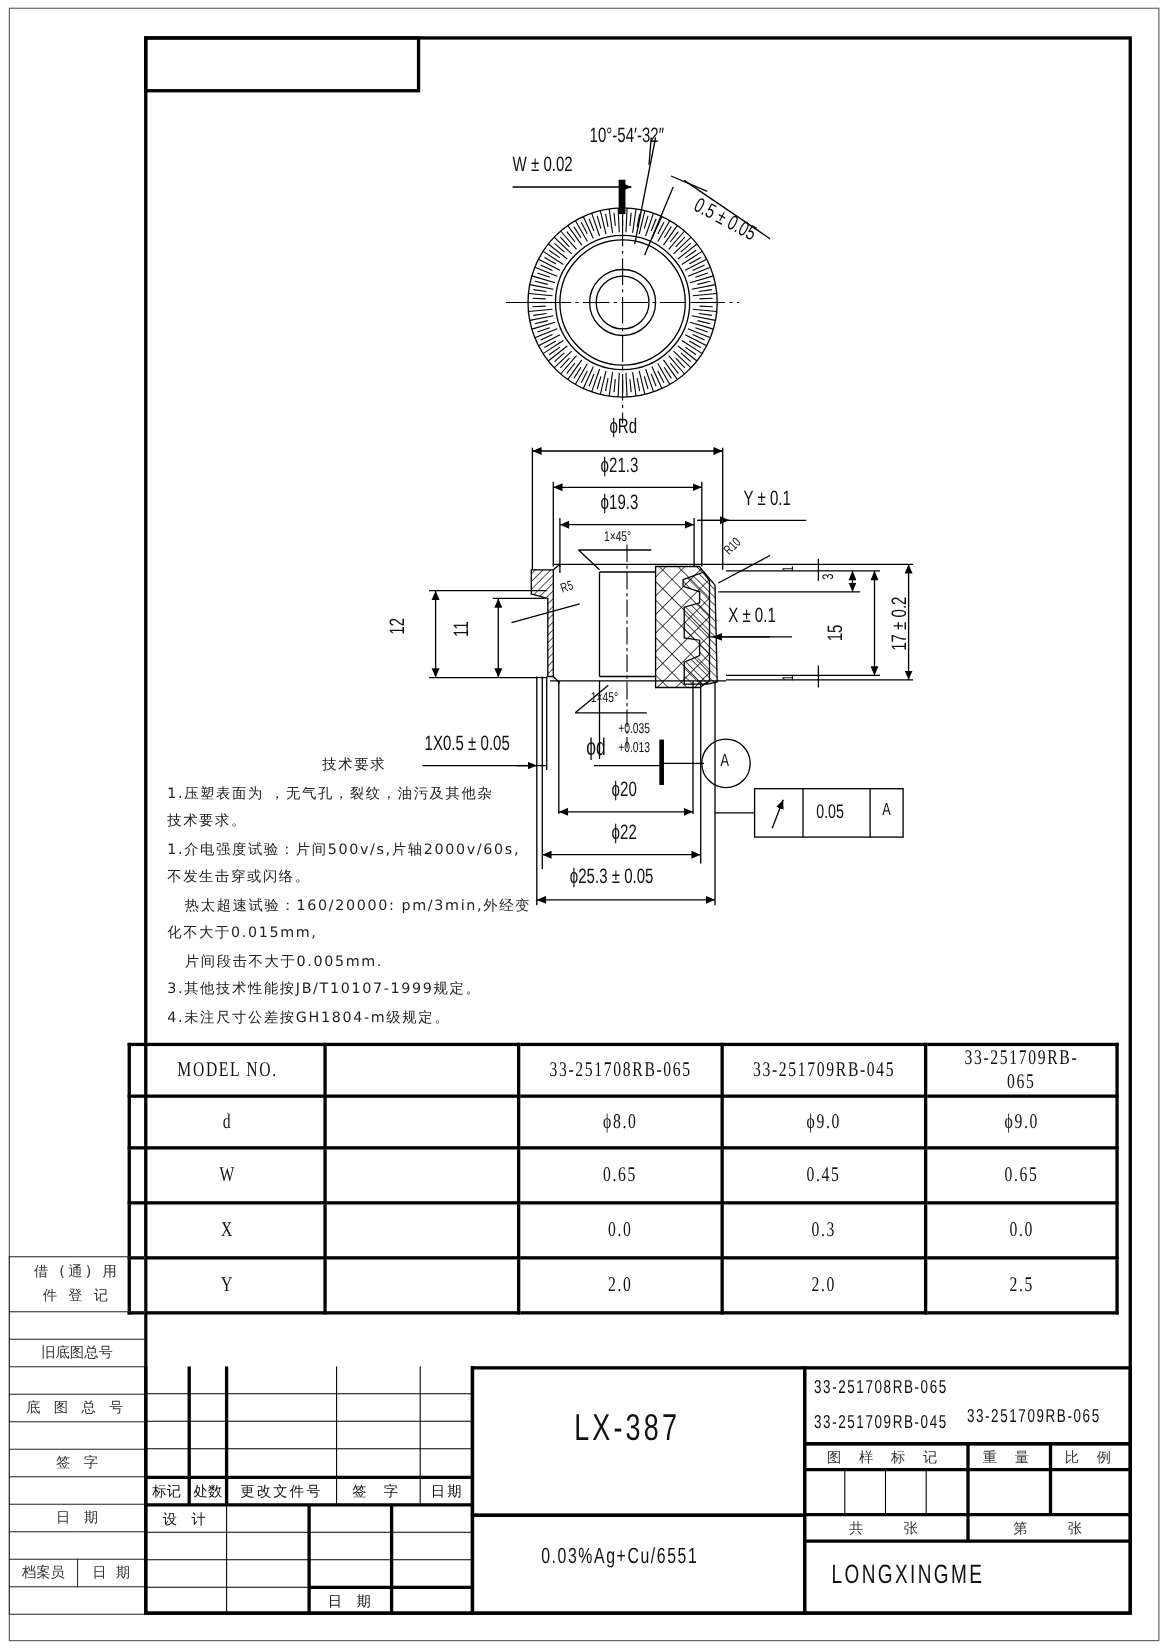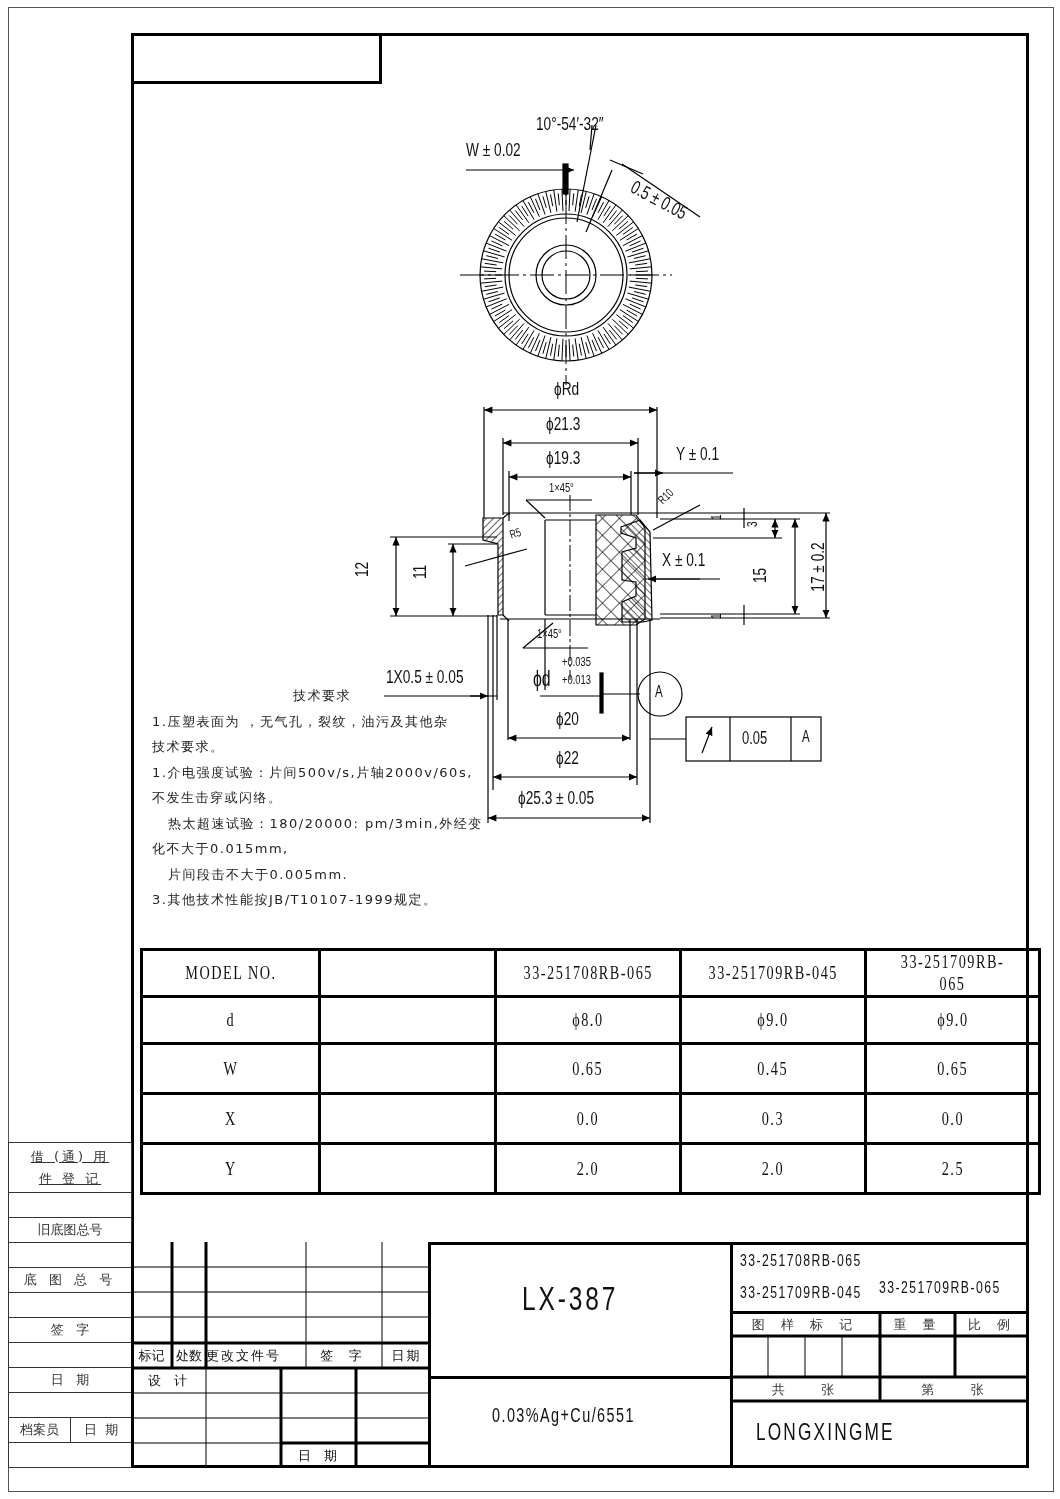--- a/index.html
+++ b/index.html
@@ -9,21 +9,21 @@
   .outer { left:8px; top:7px; width:1046px; height:1485px; border:1px solid #555; box-sizing:border-box; }
   .frame { left:131px; top:33px; width:898px; height:1435px; border:3px solid #000; box-sizing:border-box; }
   .topbox { left:131px; top:33px; width:251px; height:51px; border:3px solid #000; box-sizing:border-box; }
   .narrow { font-family:"Liberation Sans Narrow","Liberation Sans", sans-serif; transform:scaleX(0.72); transform-origin:left center; white-space:nowrap; }
   .cn { font-family:Liberation Sans, sans-serif; font-size:13px; letter-spacing:2px; white-space:nowrap; }
   .notes { left:152px; top:683px; width:320px; font-size:13.5px; line-height:25.5px; }
   .notes .line { white-space:nowrap; font-family:"DejaVu Sans", sans-serif; font-size:13px; letter-spacing:1.5px; color:#222; }
   .notes .title { text-align:center; padding-left:20px; }
   .notes .indent { padding-left:16px; }
   
-  .mt { left:140px; top:948px; width:898px; border-collapse:collapse; table-layout:fixed; }
+  .mt { left:116px; top:948px; width:898px; border-collapse:collapse; table-layout:fixed; }
   .mt td { border:3px solid #000; height:44px; text-align:center; vertical-align:middle; padding:0; font-size:19px; letter-spacing:2px; font-family:"Liberation Serif", serif; }
   .sx { display:inline-block; transform:scaleX(0.75); }
   
   .lm { left:8px; top:1142px; width:123px; border-collapse:collapse; table-layout:fixed; }
   .lm td { border:1px solid #333; height:24px; text-align:center; vertical-align:middle; padding:0; font-family:"DejaVu Sans", sans-serif; font-size:13px; color:#333; }
   .tb-box { border:3px solid #000; box-sizing:border-box; }
   .lbl { font-family:"DejaVu Sans", sans-serif; font-size:13px; color:#333; letter-spacing:6px; }
 </style>
 </head>
 <body>
@@ -330,24 +330,25 @@
 <div class="abs narrow" style="left:742px;top:728px;font-size:18px;">0.05</div>
 <div class="abs narrow" style="left:802px;top:728px;font-size:16px;">A</div>
 <span class="abs" style="left:0;top:0;width:0;height:0"></span>
 
 <div class="abs notes">
   <div class="line title">技术要求</div>
   <div class="line">1.压塑表面为  ，无气孔，裂纹，油污及其他杂</div>
   <div class="line">技术要求。</div>
   <div class="line">1.介电强度试验：片间500v/s,片轴2000v/60s,</div>
   <div class="line">不发生击穿或闪络。</div>
-  <div class="line indent">热太超速试验：180/20000: pm/3min,外经变</div>
+  <div class="line indent">热太超速试验：160/20000: pm/3min,外经变</div>
   <div class="line">化不大于0.015mm,</div>
   <div class="line indent">片间段击不大于0.005mm.</div>
   <div class="line">3.其他技术性能按JB/T10107-1999规定。</div>
+  <div class="line">4.未注尺寸公差按GH1804-m级规定。</div>
 </div>
 
 <table class="abs mt">
   <colgroup>
       <col style="width:178px">
       <col style="width:176px">
       <col style="width:185px">
       <col style="width:185px">
       <col style="width:174px">
     </colgroup>
@@ -390,21 +391,21 @@
 </tbody>
   </table>
 
 <table class="abs lm">
   <colgroup>
       <col style="width:62px">
       <col style="width:61px">
     </colgroup>
   <tbody>
       <tr style="height:50px">
-        <td colspan="2" style="line-height:22px;letter-spacing:3px;text-decoration:underline;">
+        <td colspan="2" style="line-height:22px;letter-spacing:3px;">
     <div>借 (通) 用</div>
     <div>件  登  记</div>
   </td>
       </tr>
   <tr style="height:25px">
         <td colspan="2"></td>
       </tr>
   <tr style="height:25px">
         <td colspan="2">旧底图总号</td>
       </tr>
@@ -457,21 +458,21 @@
     <line x1="0" y1="176" x2="300" y2="176" stroke-width="1"></line>
     <line x1="150" y1="201" x2="300" y2="201" stroke-width="3"></line>
     <line x1="0" y1="201" x2="150" y2="201" stroke-width="1"></line>
     <line x1="75" y1="126" x2="75" y2="226" stroke-width="1"></line>
     <line x1="150" y1="126" x2="150" y2="226" stroke-width="3"></line>
     <line x1="225" y1="126" x2="225" y2="226" stroke-width="3"></line>
   </g>
 </svg>
 <div class="abs cn" style="left:131px;top:1347px;width:41px;text-align:center;letter-spacing:0;">标记</div>
 <div class="abs cn" style="left:172px;top:1347px;width:34px;text-align:center;letter-spacing:0;">处数</div>
-<div class="abs cn" style="left:206px;top:1347px;width:100px;">更改文件号</div>
+<div class="abs cn" style="left:206px;top:1347px;width:100px;text-align:center;">更改文件号</div>
 <div class="abs cn" style="left:306px;top:1347px;width:76px;text-align:center;letter-spacing:6px;">签 字</div>
 <div class="abs cn" style="left:382px;top:1347px;width:49px;text-align:center;">日期</div>
 <div class="abs cn" style="left:131px;top:1372px;width:75px;text-align:center;white-space:pre;">设  计</div>
 <div class="abs cn" style="left:281px;top:1447px;width:75px;text-align:center;white-space:pre;">日  期</div>
 
 <div class="abs tb-box" style="left:428px;top:1242px;width:305px;height:137px;border-bottom-width:3px;"></div>
 <div class="abs narrow" style="left:522px;top:1279px;font-size:34px;letter-spacing:4px;">LX-387</div>
 <div class="abs tb-box" style="left:428px;top:1376px;width:305px;height:92px;"></div>
 <div class="abs narrow" style="left:492px;top:1404px;font-size:20px;letter-spacing:2px;">0.03%Ag+Cu/6551</div>
 

